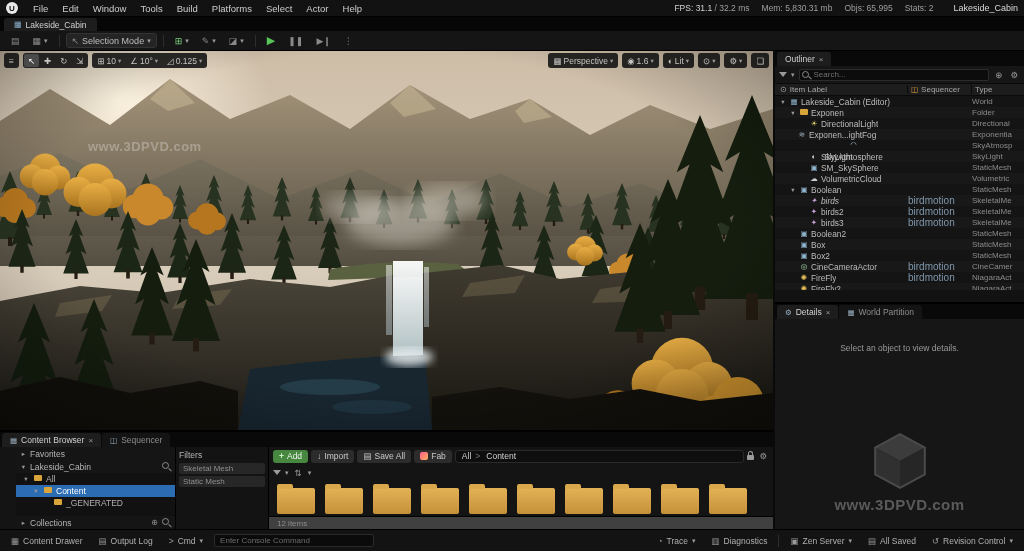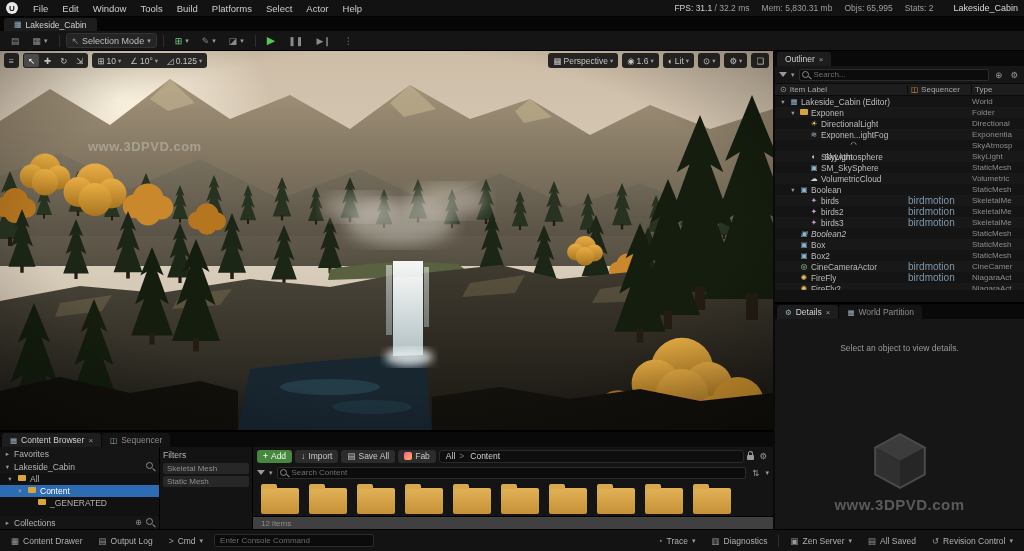--- a/index.html
+++ b/index.html
@@ -82,21 +82,21 @@
   .oi-particles::before{content:"✺";color:#e8c05a;}
   
   .details{height:225px;display:flex;flex-direction:column;position:relative;background:#151515;}
   .d-body{flex:1;position:relative;background:#161616;}
   .d-empty{text-align:center;margin-top:24px;color:#9a9a9a;font-size:8.5px;}
   .d-watermark{position:absolute;bottom:16px;left:0;right:0;display:flex;flex-direction:column;align-items:center;gap:4px;}
   .d-watermark .wm-text{color:#5a5a5a;font-size:15px;font-weight:bold;letter-spacing:0.5px;}
   
   .cb{position:absolute;top:430px;left:0;width:773px;height:99px;background:#141414;border-top:2px solid #000;display:flex;flex-direction:column;}
   .cb-body{flex:1;display:flex;min-height:0;}
-  .cb-sources{width:160px;background:#151515;border-right:1px solid #000;display:flex;flex-direction:column;font-size:8.5px;}
+  .cb-sources{width:160px;background:#151515;border-right:1px solid #000;display:flex;flex-direction:column;font-size:8.5px;margin-left:16px;}
   .srow{height:13px;display:flex;align-items:center;gap:3px;padding:0 4px;color:#b5b5b5;}
   .srow .o-arrow{width:7px;flex:0 0 7px;}
   .cbtree{flex:1;background:#111;overflow:hidden;}
   .trow{height:12px;display:flex;align-items:center;gap:3px;color:#b0b0b0;padding-right:4px;}
   .trow.selected{background:#2b6cb3;color:#fff;}
   .srow .icons-right{margin-left:auto;display:flex;gap:4px;align-items:center;color:#9a9a9a;font-size:8px;}
   .cb-filters{width:93px;background:#131313;border-right:1px solid #000;padding:2px 3px;display:flex;flex-direction:column;gap:2px;font-size:8.5px;}
   .f-title{color:#b5b5b5;height:12px;display:flex;align-items:center;gap:3px;}
   .chip{background:#272727;border-radius:2px;color:#8f8f8f;height:11px;display:flex;align-items:center;padding:0 4px;font-size:8px;}
   .cb-main{flex:1;display:flex;flex-direction:column;min-width:0;}
@@ -481,21 +481,21 @@
             <div class="o-left" style="padding-left: 24px;">
               <span class="o-arrow"></span>
               <span class="oi oi-dirlight"></span>
               <span class="o-label">DirectionalLight</span>
             </div>
             <span class="o-seq"></span>
             <span class="o-type">Directional</span>
           </div>
 
           <div class="orow">
-            <div class="o-left" style="padding-left: 24px;">
+            <div class="o-left" style="padding-left: 12px;">
               <span class="o-arrow"></span>
               <span class="oi oi-fog"></span>
               <span class="o-label">Exponen...ightFog</span>
             </div>
             <span class="o-seq"></span>
             <span class="o-type">Exponentia</span>
           </div>
 
           <div class="orow">
             <div class="o-left" style="padding-left: 24px; flex-direction: column;">
@@ -541,21 +541,21 @@
             <div class="o-left" style="padding-left: 14px;">
               <span class="o-arrow">▾</span>
               <span class="oi oi-staticmesh"></span>
               <span class="o-label">Boolean</span>
             </div>
             <span class="o-seq"></span>
             <span class="o-type">StaticMesh</span>
           </div>
 
           <div class="orow">
-            <div class="o-left" style="padding-left: 24px;">
+            <div class="o-left" style="padding-left: 24px; font-style: italic;">
               <span class="o-arrow"></span>
               <span class="oi oi-skeletal"></span>
               <span class="o-label">birds</span>
             </div>
             <span class="o-seq">birdmotion</span>
             <span class="o-type">SkeletalMe</span>
           </div>
 
           <div class="orow">
             <div class="o-left" style="padding-left: 24px;">
@@ -571,21 +571,21 @@
             <div class="o-left" style="padding-left: 24px;">
               <span class="o-arrow"></span>
               <span class="oi oi-skeletal"></span>
               <span class="o-label">birds3</span>
             </div>
             <span class="o-seq">birdmotion</span>
             <span class="o-type">SkeletalMe</span>
           </div>
 
           <div class="orow">
-            <div class="o-left" style="padding-left: 14px; font-style: italic;">
+            <div class="o-left" style="padding-left: 14px;">
               <span class="o-arrow"></span>
               <span class="oi oi-staticmesh"></span>
               <span class="o-label">Boolean2</span>
             </div>
             <span class="o-seq"></span>
             <span class="o-type">StaticMesh</span>
           </div>
 
           <div class="orow">
             <div class="o-left" style="padding-left: 14px;">
@@ -755,21 +755,20 @@
 
           <span class="crumb">All</span>
               <span class="crumb">Content</span>
             </div>
           <span class="lock"></span>
           <span class="o-icon">⚙</span>
         </div>
         <div class="cb-search">
           <span class="funnel"></span>
           <span class="car">▾</span>
-          <span class="searchbox"><span class="mag"></span><input placeholder="Search Content" style=""></span>
           <span class="o-icon">⇅</span>
           <span class="car">▾</span>
         </div>
         <div class="cb-grid">
 
         <div class="cb-folder"></div>
             <div class="cb-folder"></div>
             <div class="cb-folder"></div>
             <div class="cb-folder"></div>
             <div class="cb-folder"></div>

